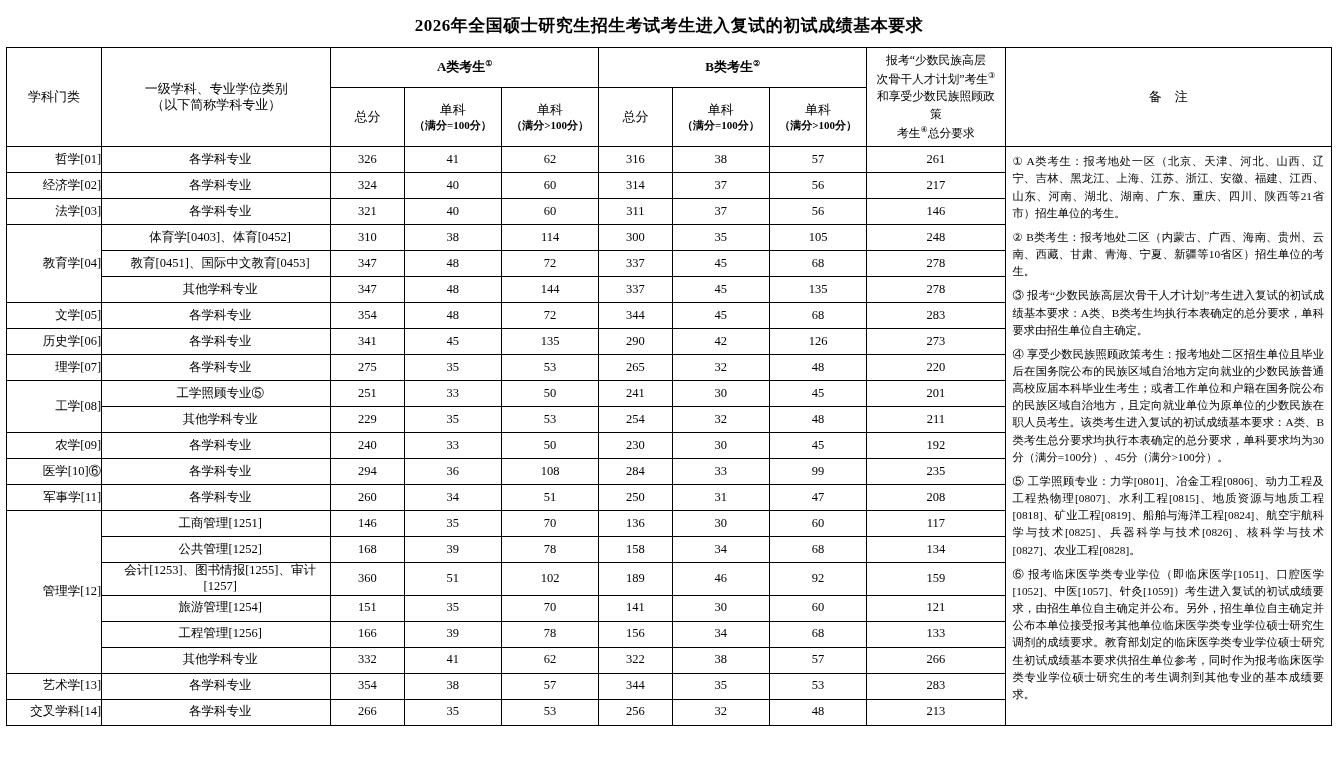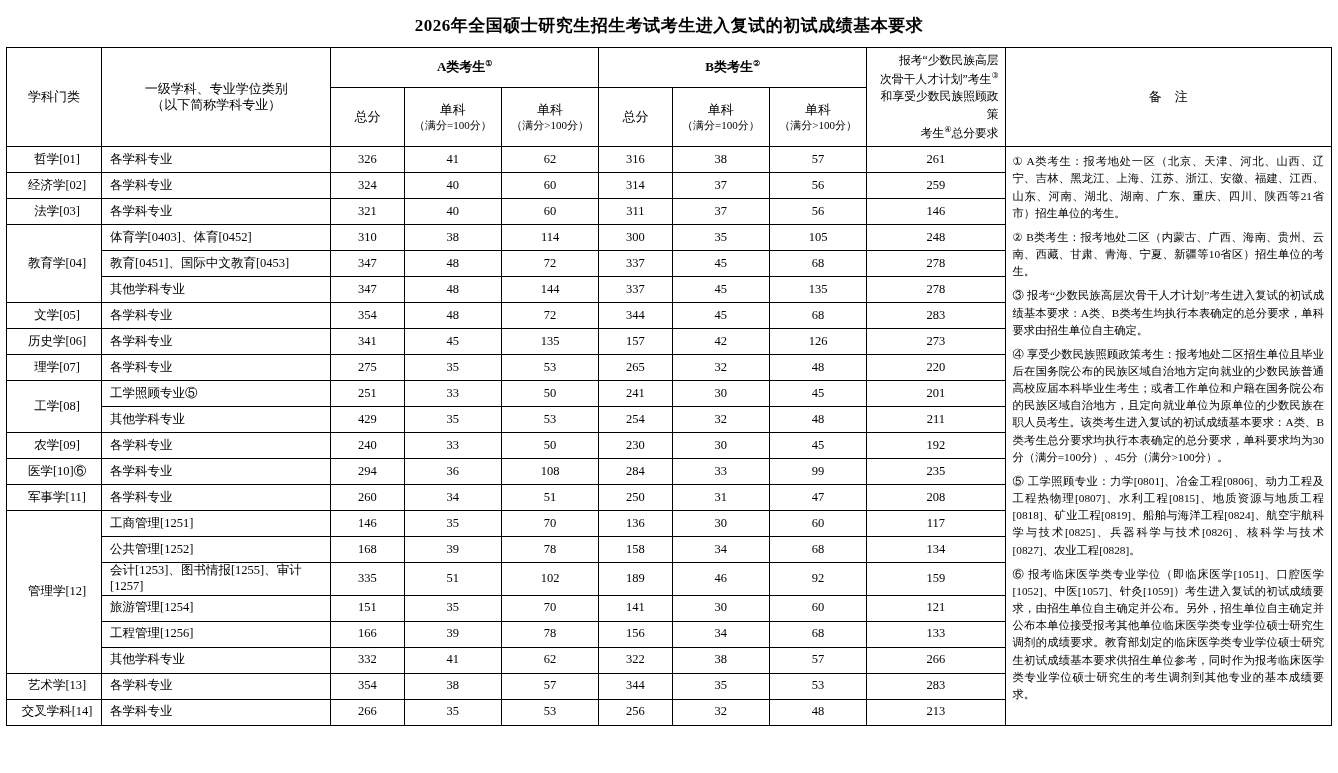--- a/index.html
+++ b/index.html
@@ -30,36 +30,36 @@
     font-weight:normal;
     text-align:center;
     vertical-align:middle;
     padding:0;
     line-height:1.25;
   }
   thead td{font-size:13px;}
   .hdr-cat{width:88px;margin-left:25px;}
   .hdr-disc{width:212px;}
   .num{width:68px;height:25px;}
-  .disc{text-align:left;padding-left:8px;font-size:12.5px;}
+  .disc{text-align:center;padding-left:8px;font-size:12.5px;}
   .note-cell{
     text-align:left;
     vertical-align:top;
     padding:6px 7px 4px 7px;
     font-size:11.3px;
     line-height:1.52;
     width:302px;
   }
   .note-cell p{margin:0 0 7px 0;text-align:justify;}
   .sup{font-size:8px;vertical-align:super;}
   .h-a,.h-b{height:30px;font-weight:bold;}
   .h-sub{height:44px;}
-  .sub2{font-size:11px;display:block;}
+  .sub2{font-size:11px;display:block;font-weight:bold;}
   .grp{height:25px;}
-  .cat-merge{text-align:center;padding-left:6px;}
+  .cat-merge{text-align:right;padding-left:6px;}
 </style>
 </head>
 <body>
 
 <div class="page">
   <div class="title">2026年全国硕士研究生招生考试考生进入复试的初试成绩基本要求</div>
 
   <table>
     <colgroup>
       <col style="width:88px">
@@ -79,21 +79,21 @@
         <td rowspan="2" class="hdr-disc">
           <span>一级学科、专业学位类别</span><br>
           <span>（以下简称学科专业）</span>
         </td>
         <td colspan="3" class="h-a">
           <span>A类考生</span><span class="sup">①</span>
         </td>
         <td colspan="3" class="h-b">
           <span>B类考生</span><span class="sup">②</span>
         </td>
-        <td rowspan="2" class="note-cell" style="text-align:right;vertical-align:middle;font-size:11.8px;line-height:1.5;padding:4px 6px">
+        <td rowspan="2" class="note-cell" style="text-align:center;vertical-align:middle;font-size:11.8px;line-height:1.5;padding:4px 6px">
           <span>报考“少数民族高层</span><br>
           <span>次骨干人才计划”考生</span><span class="sup">③</span><span>和享受少数民族照顾政策</span><br>
           <span>考生</span><span class="sup">④</span><span>总分要求</span>
         </td>
         <td rowspan="2">备　注</td>
       </tr>
       <tr>
         <td class="h-sub">总分</td>
         <td class="h-sub">
           <span>单科</span>
@@ -136,21 +136,21 @@
         </tr>
         <tr>
           <td class="cat-merge grp" rowspan="1">经济学[02]</td>
           <td class="disc grp">各学科专业</td>
           <td class="num">324</td>
           <td class="num">40</td>
           <td class="num">60</td>
           <td class="num">314</td>
           <td class="num">37</td>
           <td class="num">56</td>
-          <td class="num">259</td>
+          <td class="num">217</td>
         </tr>
         <tr>
           <td class="cat-merge grp" rowspan="1">法学[03]</td>
           <td class="disc grp">各学科专业</td>
           <td class="num">321</td>
           <td class="num">40</td>
           <td class="num">60</td>
           <td class="num">311</td>
           <td class="num">37</td>
           <td class="num">56</td>
@@ -197,21 +197,21 @@
           <td class="num">45</td>
           <td class="num">68</td>
           <td class="num">283</td>
         </tr>
         <tr>
           <td class="cat-merge grp" rowspan="1">历史学[06]</td>
           <td class="disc grp">各学科专业</td>
           <td class="num">341</td>
           <td class="num">45</td>
           <td class="num">135</td>
-          <td class="num">157</td>
+          <td class="num">290</td>
           <td class="num">42</td>
           <td class="num">126</td>
           <td class="num">273</td>
         </tr>
         <tr>
           <td class="cat-merge grp" rowspan="1">理学[07]</td>
           <td class="disc grp">各学科专业</td>
           <td class="num">275</td>
           <td class="num">35</td>
           <td class="num">53</td>
@@ -226,21 +226,21 @@
           <td class="num">251</td>
           <td class="num">33</td>
           <td class="num">50</td>
           <td class="num">241</td>
           <td class="num">30</td>
           <td class="num">45</td>
           <td class="num">201</td>
         </tr>
         <tr>
           <td class="disc grp">其他学科专业</td>
-          <td class="num">429</td>
+          <td class="num">229</td>
           <td class="num">35</td>
           <td class="num">53</td>
           <td class="num">254</td>
           <td class="num">32</td>
           <td class="num">48</td>
           <td class="num">211</td>
         </tr>
         <tr>
           <td class="cat-merge grp" rowspan="1">农学[09]</td>
           <td class="disc grp">各学科专业</td>
@@ -290,21 +290,21 @@
           <td class="num">168</td>
           <td class="num">39</td>
           <td class="num">78</td>
           <td class="num">158</td>
           <td class="num">34</td>
           <td class="num">68</td>
           <td class="num">134</td>
         </tr>
         <tr>
           <td class="disc grp">会计[1253]、图书情报[1255]、审计[1257]</td>
-          <td class="num">335</td>
+          <td class="num">360</td>
           <td class="num">51</td>
           <td class="num">102</td>
           <td class="num">189</td>
           <td class="num">46</td>
           <td class="num">92</td>
           <td class="num">159</td>
         </tr>
         <tr>
           <td class="disc grp">旅游管理[1254]</td>
           <td class="num">151</td>

